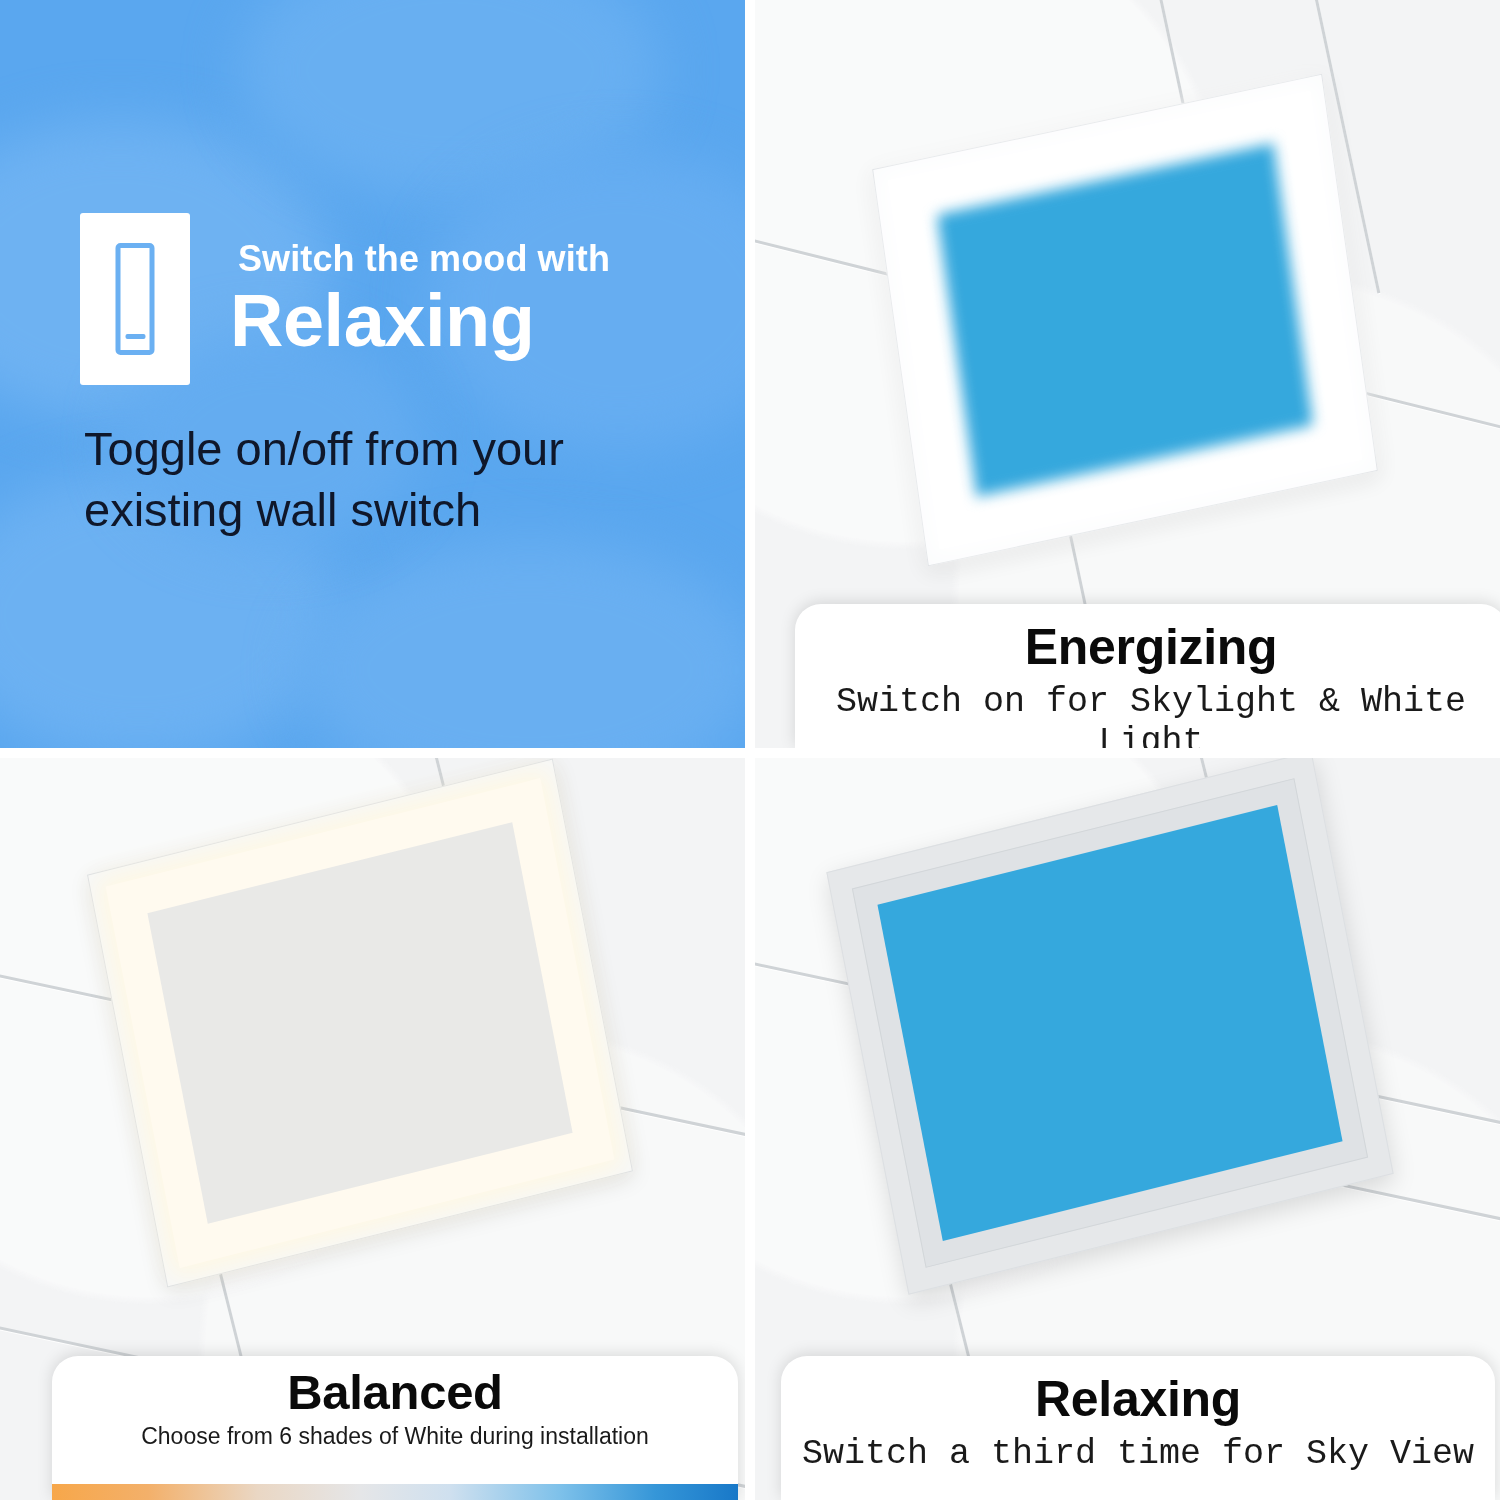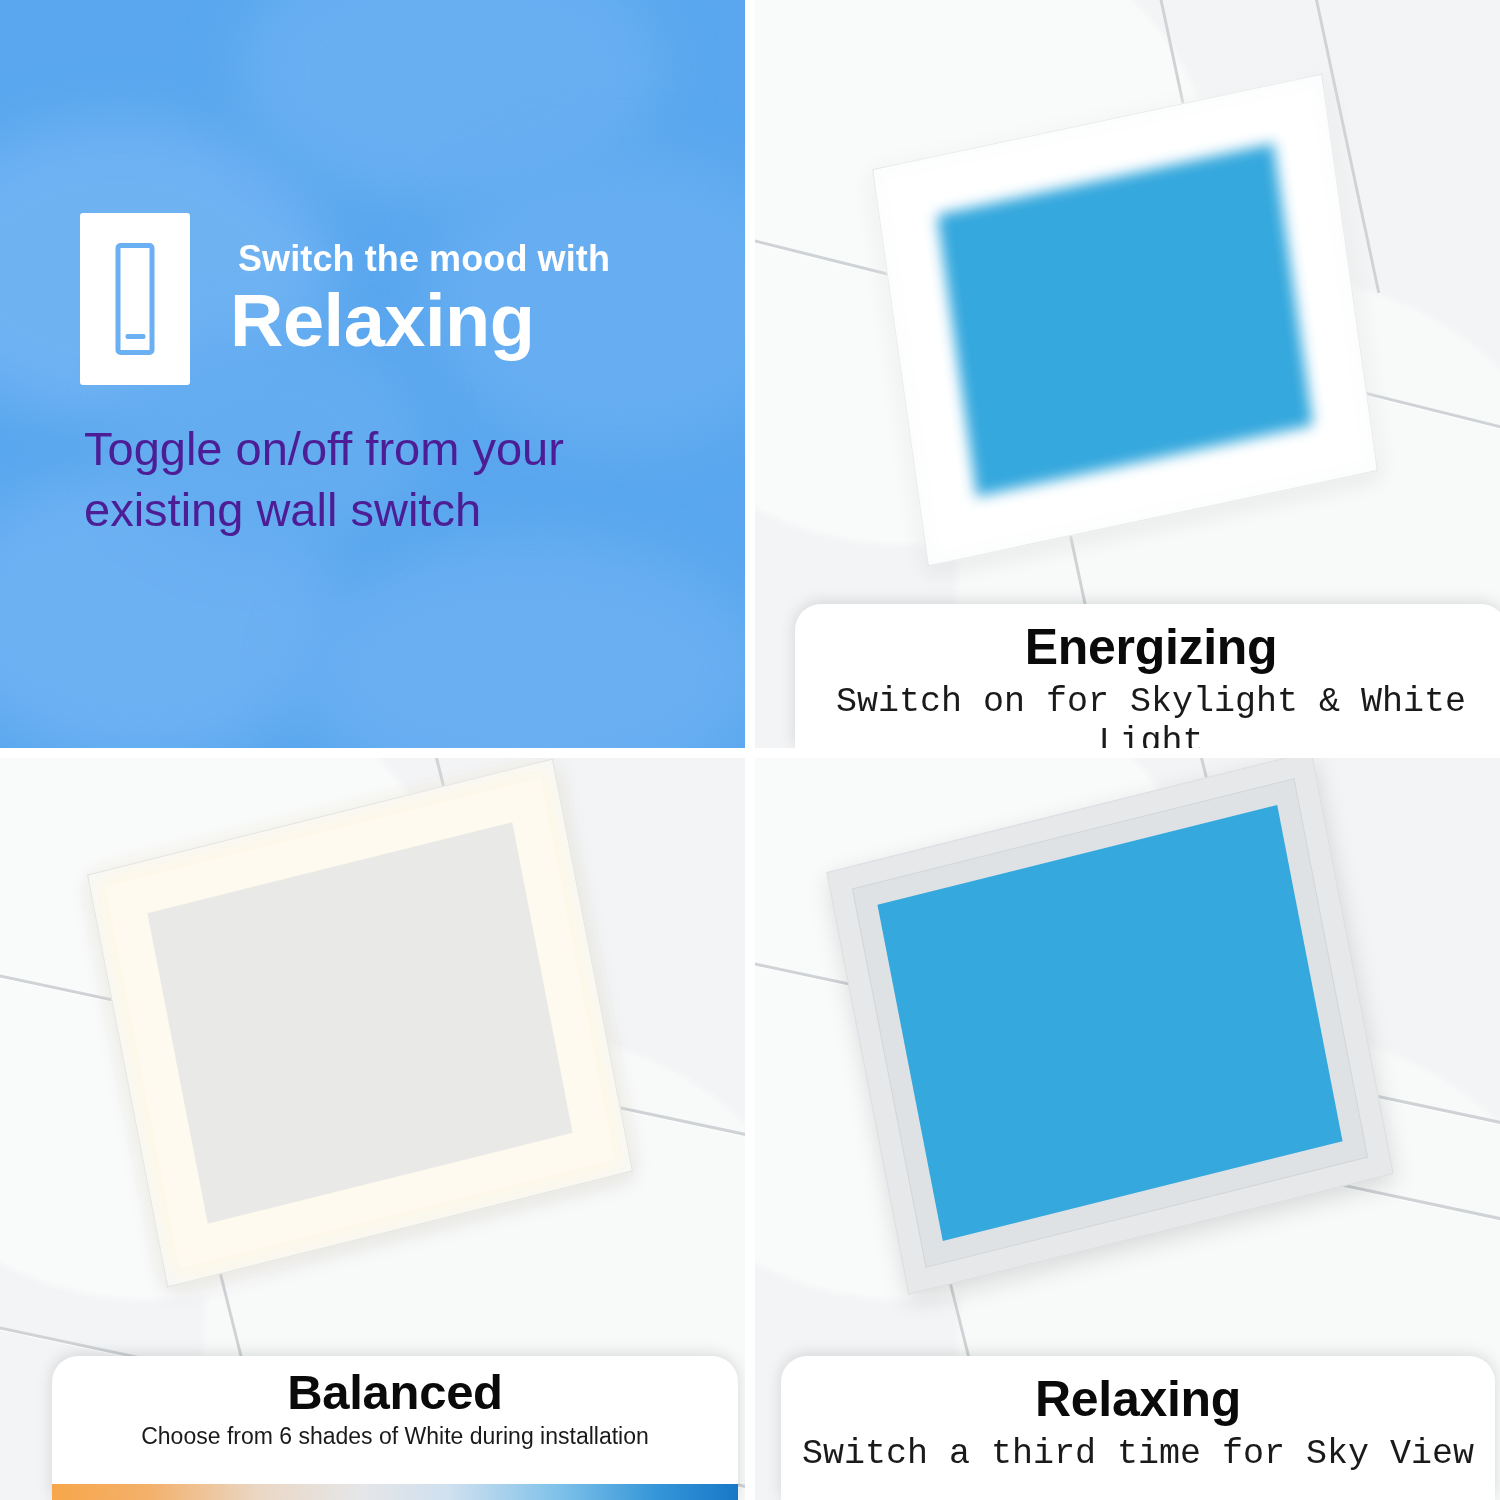--- a/index.html
+++ b/index.html
@@ -108,21 +108,21 @@
     letter-spacing: -0.5px;
     white-space: nowrap;
   }
   #hero-sub {
     position: absolute;
     left: 84px;
     top: 418px;
     width: 620px;
     font-size: 47px;
     font-weight: 400;
-    color: #4c1d95;
+    color: #0f172a;
     line-height: 1.30;
   }
 
   
   .ceiling {
     position: absolute;
     left: 0; top: 0; right: 0; bottom: 0;
     background: #f3f4f5;
   }
   .ceiling::after {

